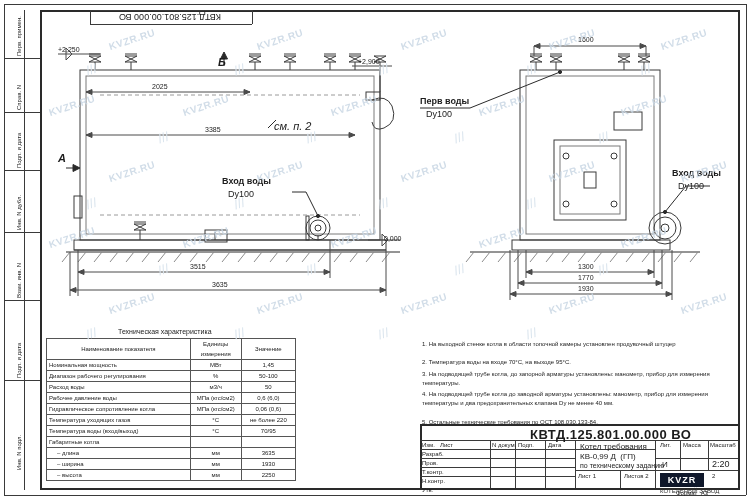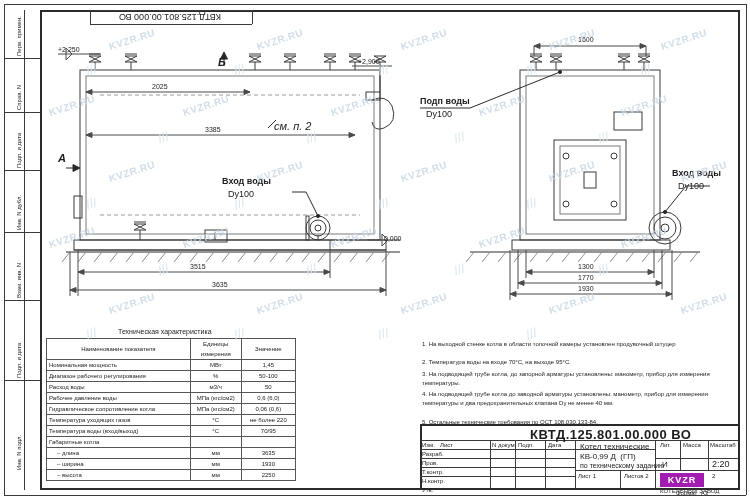--- a/index.html
+++ b/index.html
@@ -17,21 +17,21 @@
   .t13{font-size:13px;}
   .it{font-style:italic;}
   .bold{font-weight:bold;}
   .rot90{transform:rotate(-90deg);transform-origin:0 0;}
   .rot180{transform:rotate(180deg);transform-origin:50% 50%;}
   .wm{position:absolute;color:#c9d7e4;font-size:10px;font-weight:bold;letter-spacing:.5px;transform:rotate(-18deg);opacity:.85;pointer-events:none;font-family:"Liberation Sans",sans-serif;}
   .wmbars{position:absolute;color:#dbe5ee;font-size:13px;transform:rotate(-18deg);pointer-events:none;}
   .tbl{position:absolute;border-collapse:collapse;font-size:6px;color:#1c1c1c;}
   .tbl td{border:1px solid #555;padding:0 2px;height:10px;line-height:10px;}
   svg{position:absolute;left:0;top:0;overflow:visible;}
-  .logo{position:absolute;background:#a21caf;color:#fff;font-weight:bold;letter-spacing:1px;text-align:center;}
+  .logo{position:absolute;background:#0f172a;color:#fff;font-weight:bold;letter-spacing:1px;text-align:center;}
 </style>
 </head>
 <body>
 
 <div id="sheet">
 
   <div class="ln h" style="left:4px;top:4px;width:742px;"></div>
   <div class="ln h" style="left:4px;top:495px;width:742px;"></div>
   <div class="ln v" style="left:4px;top:4px;height:491px;"></div>
   <div class="ln v" style="left:746px;top:4px;height:491px;"></div>
@@ -297,21 +297,21 @@
   <div class="txt t7" style="left:358px;top:58px;">+2,900</div>
 
   <div class="txt t7" style="left:578px;top:36px;">1600</div>
   <div class="txt t7" style="left:578px;top:263px;">1300</div>
   <div class="txt t7" style="left:578px;top:274px;">1770</div>
   <div class="txt t7" style="left:578px;top:285px;">1930</div>
 
   <div class="txt t9 bold" style="left:222px;top:176px;">Вход воды</div>
   <div class="txt t9" style="left:228px;top:189px;">Dу100</div>
 
-  <div class="txt t9 bold" style="left:420px;top:96px;">Подп воды</div>
+  <div class="txt t9 bold" style="left:420px;top:96px;">Перв воды</div>
   <div class="txt t9" style="left:426px;top:109px;">Dу100</div>
 
   <div class="txt t9 bold" style="left:672px;top:168px;">Вход воды</div>
   <div class="txt t9" style="left:678px;top:181px;">Dу100</div>
 
   <div class="txt t7" style="left:118px;top:328px;">Техническая характеристика</div>
   <table class="tbl" style="left:46px;top:338px;width:250px;">
     <tbody>
         <tr>
       <td style="width:150px;text-align:center;">Наименование показателя</td>
@@ -407,21 +407,21 @@
   <div class="txt t6" style="left:492px;top:442px;">N докум.</div>
   <div class="txt t6" style="left:518px;top:442px;">Подп.</div>
   <div class="txt t6" style="left:548px;top:442px;">Дата</div>
 
   <div class="txt t6" style="left:422px;top:451px;">Разраб.</div>
   <div class="txt t6" style="left:422px;top:460px;">Пров.</div>
   <div class="txt t6" style="left:422px;top:469px;">Т.контр.</div>
   <div class="txt t6" style="left:422px;top:478px;">Н.контр.</div>
   <div class="txt t6" style="left:422px;top:487px;">Утв.</div>
 
-  <div class="txt t8" style="left:580px;top:442px;">Котел технические</div>
+  <div class="txt t8" style="left:580px;top:442px;">Котел требования</div>
   <div class="txt t8" style="left:580px;top:452px;">КВ-0,99 Д  (ГП)</div>
   <div class="txt t7" style="left:580px;top:462px;">по техническому заданию</div>
 
   <div class="txt t6" style="left:660px;top:442px;">Лит.</div>
   <div class="txt t6" style="left:683px;top:442px;">Масса</div>
   <div class="txt t6" style="left:710px;top:442px;">Масштаб</div>
   <div class="txt t8" style="left:662px;top:460px;">И</div>
   <div class="txt t9" style="left:712px;top:459px;">2:20</div>
   <div class="txt t6" style="left:578px;top:473px;">Лист 1</div>
   <div class="txt t6" style="left:624px;top:473px;">Листов 2</div>

